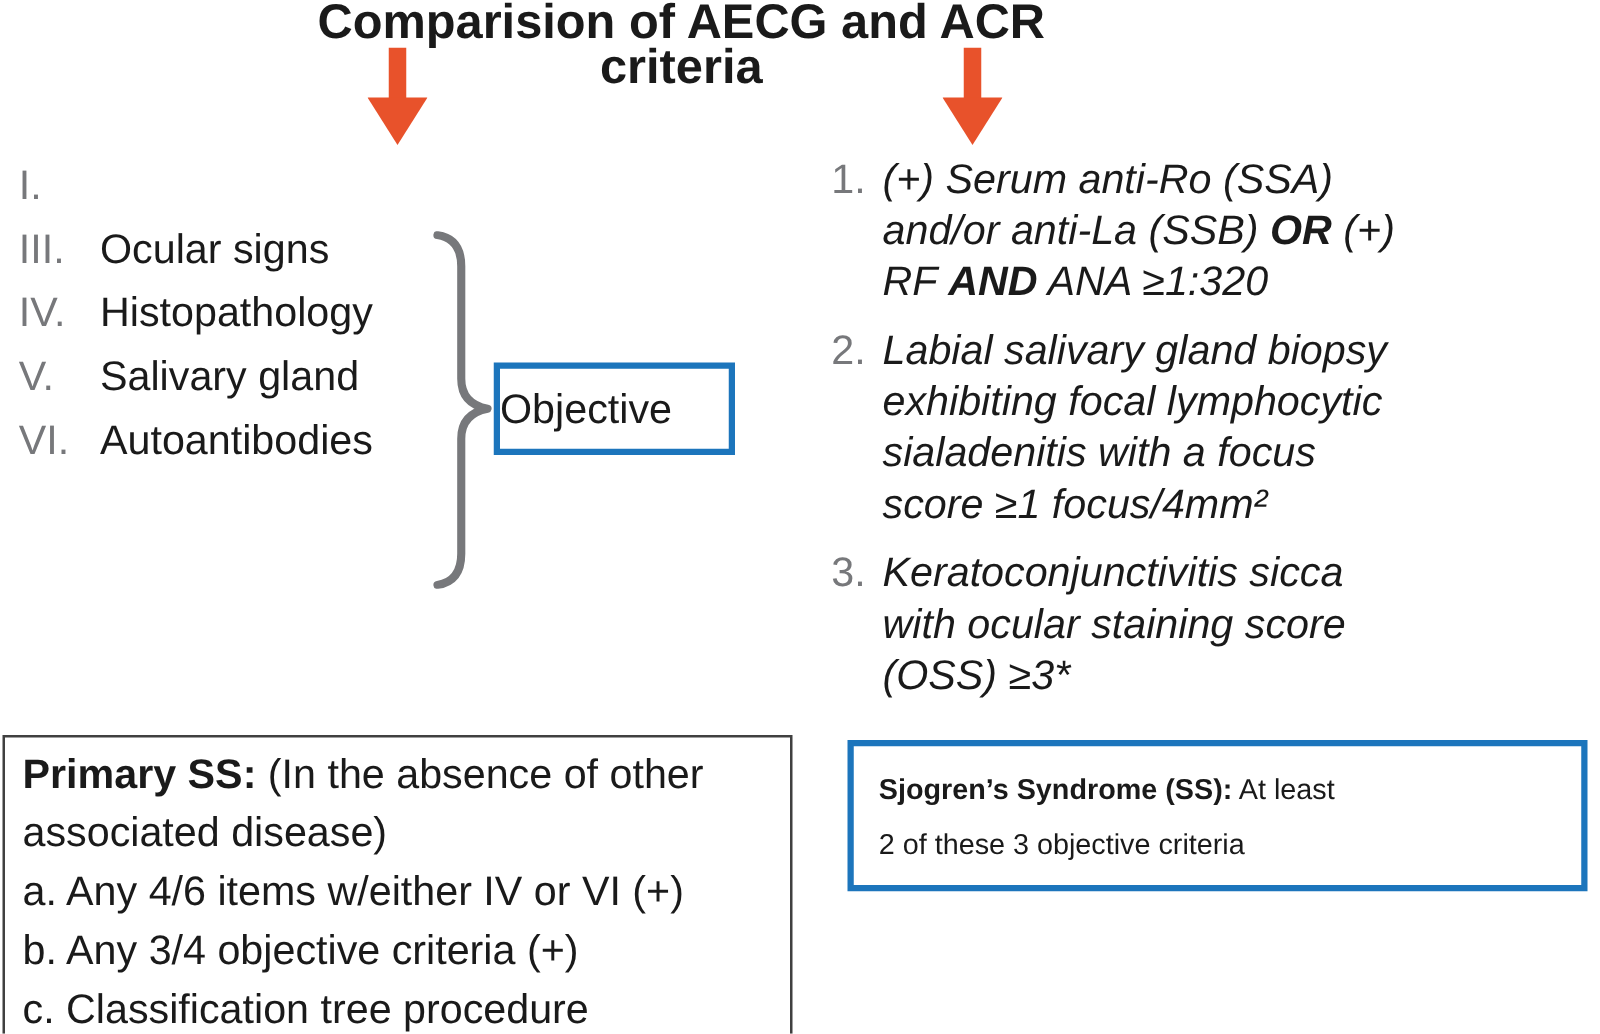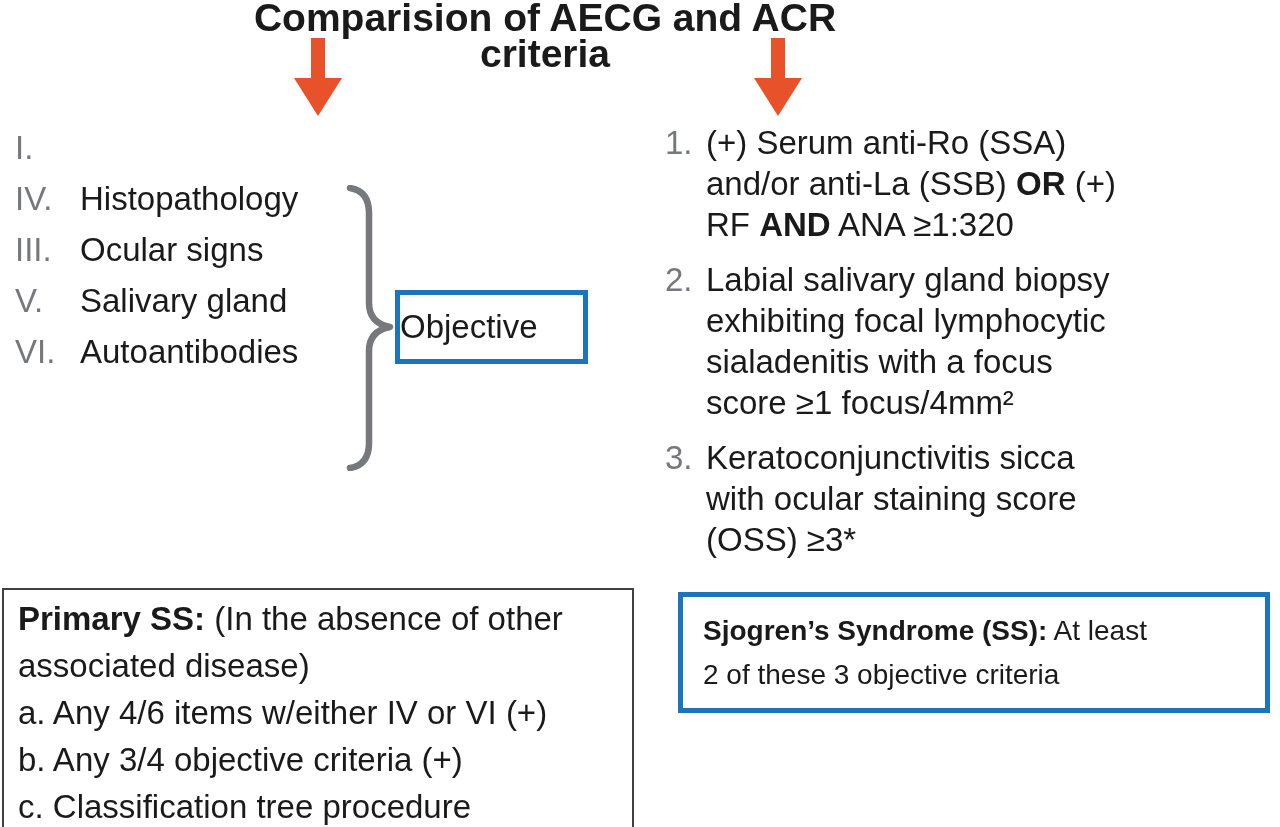--- a/index.html
+++ b/index.html
@@ -28,32 +28,32 @@
   .objective-box{
     position:absolute;left:395px;top:290px;width:183px;height:64px;
     border:5px solid #1c75bc;display:flex;align-items:center;
     font-size:33px;
   }
 
   
   .acr-list{position:absolute;left:665px;top:122px;width:560px;}
   .acr-item{display:flex;font-size:33px;line-height:41px;margin-bottom:14px;}
   .acr-item .acr-num{flex:none;width:41px;color:#77787b;}
-  .acr-item .item-text{flex:1;}
+  .acr-item .item-text{flex:1;font-style:italic;}
 
   
   .primary-box{
     position:absolute;left:2px;top:588px;width:614px;height:222px;
     border:2px solid #404040;padding:5px 0 16px 14px;
     font-size:33px;line-height:47px;
   }
   .sjogren-box{
     position:absolute;left:678px;top:592px;width:562px;height:99px;
     border:5px solid #1c75bc;padding:12px 0 0 20px;
-    font-size:28px;line-height:44px;
+    font-size:23px;line-height:44px;
   }
   b{font-weight:bold;text-align:center;}
 </style>
 </head>
 <body>
 
 <div id="canvas">
 
   <div class="title">Comparision of AECG and ACR criteria</div>
 
@@ -65,26 +65,26 @@
   <svg id="arrow-right" class="arrow" viewBox="0 0 48 78" aria-hidden="true">
     <rect x="17" y="0" width="14" height="46" fill="#e8522b"></rect>
     <path d="M0 40 L48 40 L24 78 Z" fill="#e8522b"></path>
   </svg>
 
   <div class="aecg-list">
       <div class="aecg-row">
         <span class="numeral">I.</span>
       </div>
       <div class="aecg-row">
+        <span class="numeral">III.</span>
+        <span class="item-text"><span>Ocular signs</span></span>
+      </div>
+      <div class="aecg-row">
         <span class="numeral">IV.</span>
         <span class="item-text"><span>Histopathology</span></span>
-      </div>
-      <div class="aecg-row">
-        <span class="numeral">III.</span>
-        <span class="item-text"><span>Ocular signs</span></span>
       </div>
       <div class="aecg-row">
         <span class="numeral">V.</span>
         <span class="item-text"><span>Salivary gland</span><br></span>
       </div>
       <div class="aecg-row">
         <span class="numeral">VI.</span>
         <span class="item-text"><span>Autoantibodies</span></span>
       </div>
     </div>

